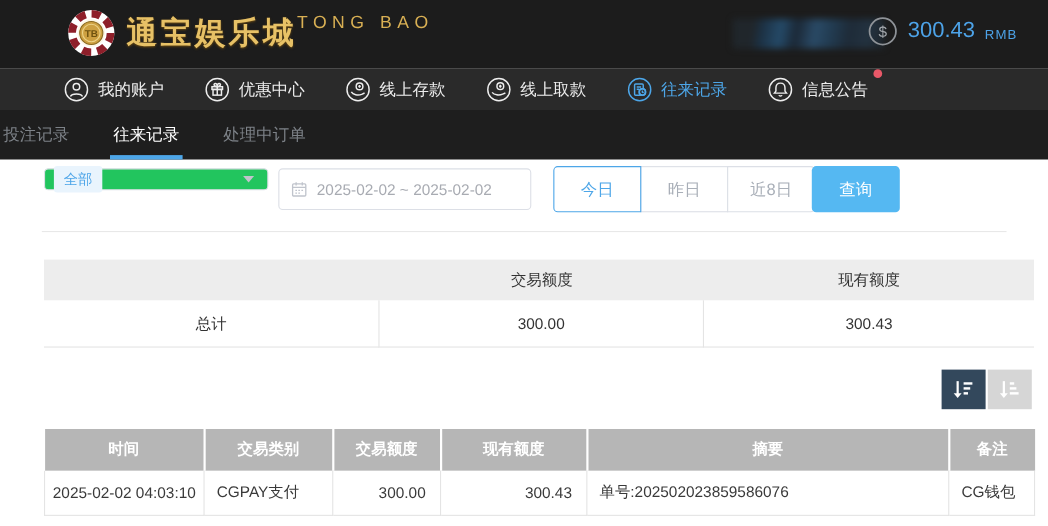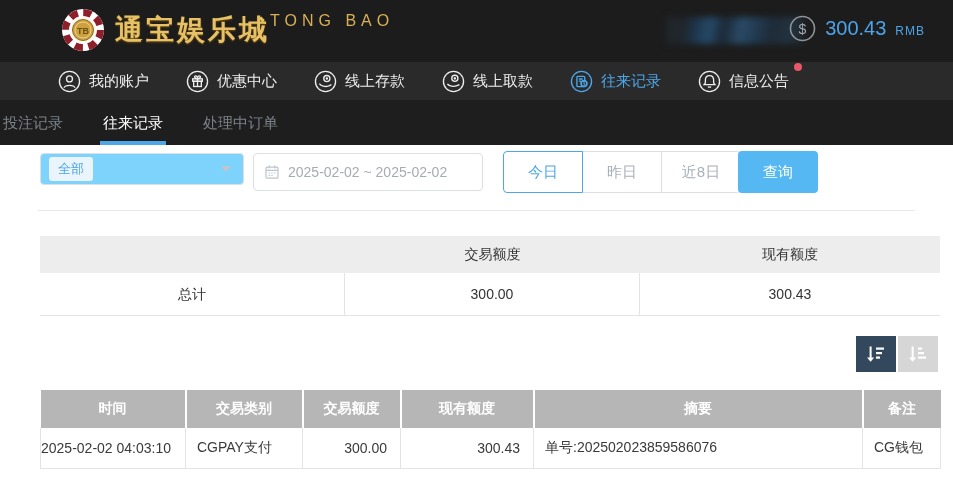--- a/index.html
+++ b/index.html
@@ -31,21 +31,21 @@
 
   
   .subbar { position:absolute; top:100px; left:0; width:953px; height:45px; background:#1e1e1e;
             display:flex; justify-content:flex-start; gap:34px; }
   .subtab { position:relative; color:#7d8288; font-size:15px; line-height:45px; padding:0 3px; cursor:pointer; }
   .subtab.active { color:#ffffff; }
   .subtab.active::after { content:""; position:absolute; left:0; right:0; bottom:0; height:4px; background:#4da6e8; }
 
   
   .filters { position:absolute; top:151px; left:0; width:953px; height:42px; }
-  .sel { position:absolute; left:40px; top:2px; width:204px; height:32px; background:#7dd3fc;
+  .sel { position:absolute; left:40px; top:2px; width:204px; height:20px; background:#22c55e;
          border:1px solid #dcdfe6; border-radius:4px; display:flex; align-items:center; padding:0 12px 0 8px; cursor:pointer; }
   .sel-chip { background:#e9f4fd; color:#4ba4e8; font-size:13px; padding:3px 9px; border-radius:3px; }
   .sel-caret { margin-left:auto; width:0; height:0; border-left:5px solid transparent; border-right:5px solid transparent; border-top:6px solid #c0c4cc; }
   .date { position:absolute; left:253px; top:2px; width:230px; height:38px; background:#fff; border:1px solid #dcdfe6;
           border-radius:4px; display:flex; align-items:center; gap:8px; padding:0 10px; cursor:pointer; }
   .date-txt { font-size:14px; color:#a8abb2; }
   .btn-group { position:absolute; left:489px; top:0; display:flex; }
   .qbtn { width:80px; height:42px; background:#fff; border:1px solid #dcdfe6; font-size:15px; color:#a9afb8;
           display:flex; align-items:center; justify-content:center; cursor:pointer; margin-left:-1px; position:relative; }
   .qbtn:first-child { border-radius:4px 0 0 4px; margin-left:14px; }
@@ -73,21 +73,21 @@
   .sort-asc { background:#d6d6d6; }
 
   
   .records { position:absolute; top:390px; left:40px; width:900px; border-collapse:collapse; table-layout:fixed; }
   .records th { background:#b6b6b6; color:#fff; font-size:14px; font-weight:bold; height:38px;
                 border-right:2px solid #fff; text-align:center; }
   .records th:last-child { border-right:none; }
   .records td { height:40px; font-size:14px; color:#3a3a3a; background:#fff;
                 border-bottom:1px solid #e4e4e4; border-right:1px solid #e4e4e4; }
   .records td:first-child { border-left:1px solid #e4e4e4; }
-  .td-center { }
+  .td-center { text-align:center; }
   .td-left { text-align:left; padding-left:11px; }
   .td-right { text-align:right; padding-right:13px; }
 </style>
 </head>
 <body>
 
 <div class="stage">
 
   <div class="topbar">
     <div class="logo">

